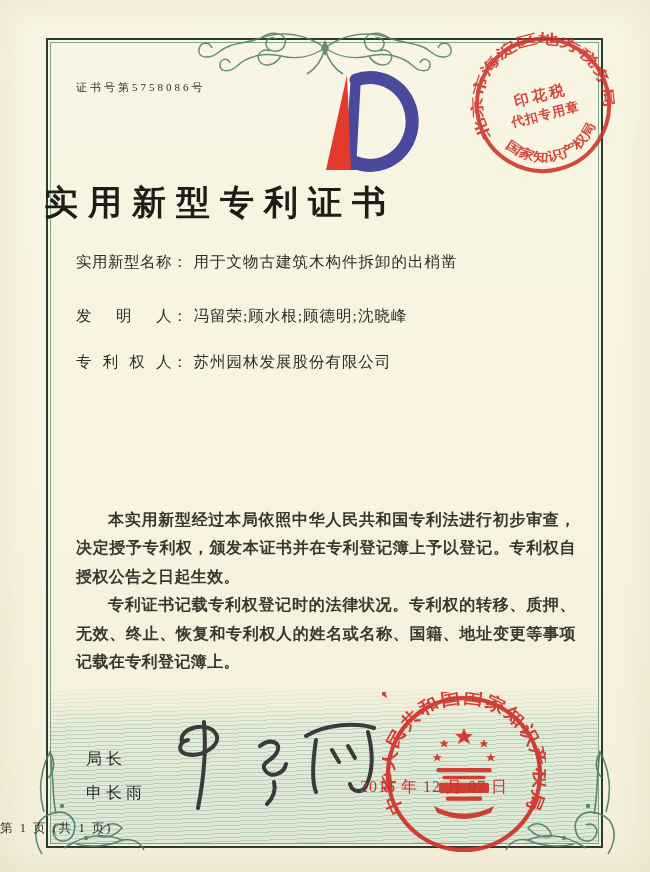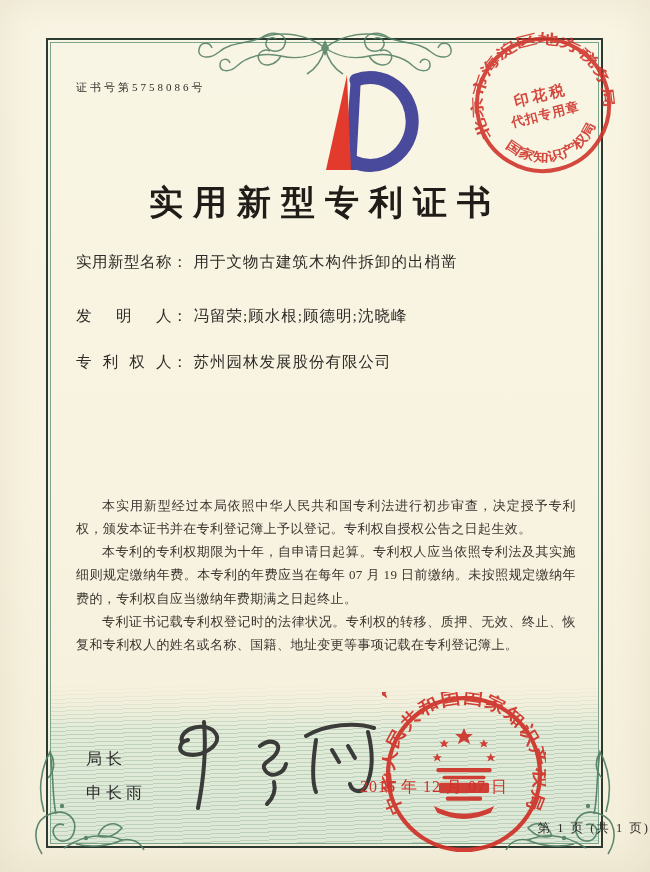--- a/index.html
+++ b/index.html
@@ -31,44 +31,44 @@
       linear-gradient(180deg, rgba(222,234,215,0) 0%, rgba(222,234,215,.85) 25%, #dde9d6 70%);
     -webkit-mask-image:linear-gradient(180deg, transparent 0, #000 30%);
     mask-image:linear-gradient(180deg, transparent 0, #000 30%);
   }
   .cert-no{
     position:absolute;left:76px;top:80px;
     font-size:11px;letter-spacing:3px;color:#2f2c28;
   }
   .logo{position:absolute;left:252px;top:70px;width:170px;height:112px;}
   .title{
-    position:absolute;left:0;right:0;top:180px;text-align:center;
-    font-size:34px;font-weight:bold;letter-spacing:10px;color:#201c18;
+    position:absolute;left:0;right:0;top:180px;text-align:left;
+    font-size:34px;font-weight:bold;letter-spacing:10px;color:#201c18;padding-left:44px;
   }
   .fields{position:absolute;left:76px;top:250px;width:500px;font-size:15.5px;color:#2f2c28;}
   .frow{margin-bottom:23px;line-height:23px;white-space:nowrap;}
   .frow.gap{margin-bottom:31px;}
   .flabel{display:inline-block;width:96px;text-align:justify;text-align-last:justify;letter-spacing:.5px;}
   .fcolon{margin-right:6px;}
   .fvalue{letter-spacing:1px;}
   .paras{
-    position:absolute;left:76px;top:494px;width:500px;
-    font-size:13px;line-height:1.78;color:#3a362f;text-align:justify;
+    position:absolute;left:76px;top:506px;width:500px;
+    font-size:16px;line-height:1.78;color:#3a362f;text-align:justify;font-weight:bold;
   }
   .paras p{margin:0;text-indent:2em;letter-spacing:.4px;}
   .officer{position:absolute;left:86px;top:742px;font-size:16px;color:#2b2b2b;letter-spacing:4px;line-height:34px;font-family:Liberation Serif, serif;}
   .signature{position:absolute;left:160px;top:712px;width:230px;height:110px;}
   .seal{position:absolute;left:382px;top:692px;width:164px;height:164px;opacity:.92;}
   .seal-date{
     position:absolute;left:360px;top:777px;width:190px;
     font-size:16px;color:#cf3128;letter-spacing:1px;white-space:nowrap;font-weight:normal;
   }
   .tax-stamp{position:absolute;left:468px;top:30px;width:150px;height:150px;transform:rotate(-14deg);opacity:.88;}
   .footer{
-    position:absolute;left:0;right:0;top:820px;text-align:right;
+    position:absolute;left:0;right:0;top:820px;text-align:left;
     font-size:12.5px;color:#2f2c28;letter-spacing:2px;
   }
   .ornament-top{position:absolute;left:195px;top:26px;width:260px;height:54px;}
   .corner{position:absolute;width:118px;height:122px;}
   .corner.bl{left:28px;bottom:14px;}
   .corner.br{right:28px;bottom:14px;transform:scale(-1,1);}
 </style>
 </head>
 <body>
 
@@ -149,21 +149,20 @@
     <div class="frow">
       <span class="flabel">发明人</span><span class="fcolon">：</span><span class="fvalue">冯留荣;顾水根;顾德明;沈晓峰</span>
     </div>
     <div class="frow">
       <span class="flabel">专利权人</span><span class="fcolon">：</span><span class="fvalue">苏州园林发展股份有限公司</span>
     </div>
   </div>
 
   <div class="paras">
     <p>本实用新型经过本局依照中华人民共和国专利法进行初步审查，决定授予专利权，颁发本证书并在专利登记簿上予以登记。专利权自授权公告之日起生效。</p>
-    <p>本专利的专利权期限为十年，自申请日起算。专利权人应当依照专利法及其实施细则规定缴纳年费。本专利的年费应当在每年 07 月 19 日前缴纳。未按照规定缴纳年费的，专利权自应当缴纳年费期满之日起终止。</p>
     <p>专利证书记载专利权登记时的法律状况。专利权的转移、质押、无效、终止、恢复和专利权人的姓名或名称、国籍、地址变更等事项记载在专利登记簿上。</p>
   </div>
 
   <div class="officer">
     <div>局长</div>
     <div>申长雨</div>
   </div>
 
   <svg class="signature" viewBox="0 0 230 110">
     <g stroke="#2a2a2a" stroke-width="4" fill="none" stroke-linecap="round" stroke-linejoin="round" opacity=".9">

